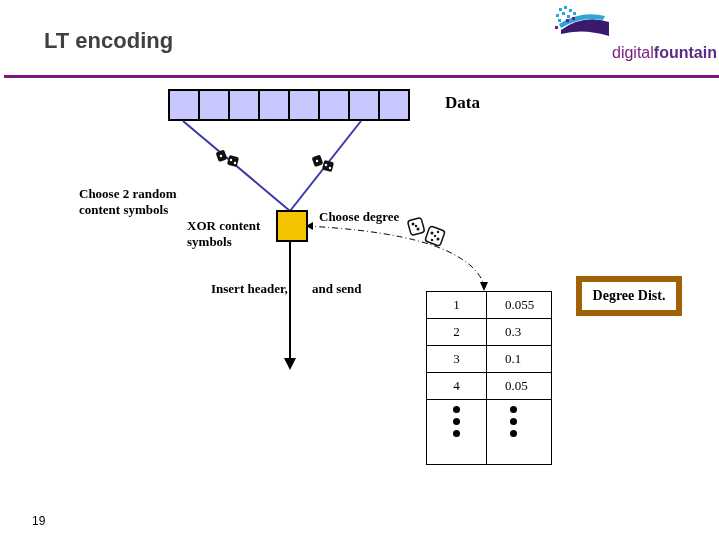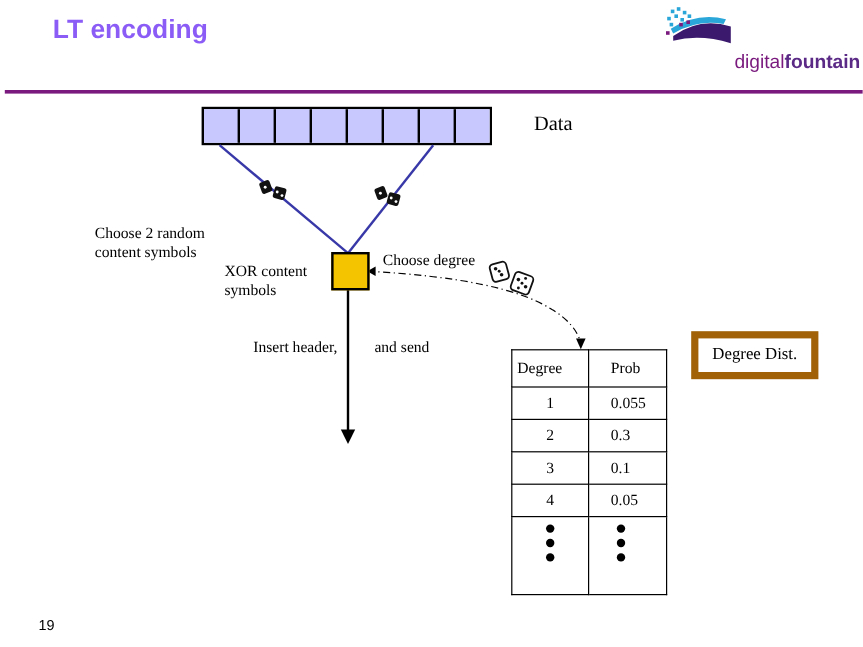--- a/index.html
+++ b/index.html
@@ -1,23 +1,23 @@
 <!DOCTYPE html>
 <html><head>
 <meta charset="utf-8">
 <style>
   html, body { margin:0; padding:0; background:#ffffff; }
   body { width:719px; height:539px; position:relative; overflow:hidden; font-family:"Liberation Serif", serif; }
   .abs { position:absolute; }
-  .title { left:44px; top:12px; font-family:"Liberation Sans", sans-serif; font-weight:bold; font-size:22px; color:#8b5cf6; }
+  .title { left:44px; top:28px; font-family:"Liberation Sans", sans-serif; font-weight:bold; font-size:22px; color:#404040; }
   .rule { left:4px; top:75px; width:715px; height:3px; background:#7a1a7e; }
   .logo { left:553px; top:4px; width:166px; height:36px; }
   .logo-text { left:612px; top:12px; font-family:"Liberation Sans", sans-serif; font-size:16px; color:#7a1a7e;margin-top:32px; }
   .logo-text b { color:#5b2a86; }
-  .serif { font-family:"Liberation Serif", serif; font-size:13px; color:#000; line-height:16px; }
+  .serif { font-family:"Liberation Serif", serif; font-size:13px; color:#000; line-height:16px;font-weight:bold; }
   .data-label { left:445px; top:95px; font-size:17px; }
   .cell-row { left:168px; top:89px; display:flex; border:2px solid #000; }
   .cell { width:28px; height:28px; background:#c8c8ff; border-right:2px solid #000; }
   .cell:last-child { border-right:none; }
   .xor-box { left:276px; top:210px; width:28px; height:28px; background:#f5c400; border:2px solid #000; }
   .dist-label { left:576px; top:276px; width:94px; height:28px; border:6px solid #a16207; font-size:14px; line-height:28px; text-align:center; }
   table.deg { position:absolute; left:426px; top:291px; border-collapse:collapse; font-family:"Liberation Serif", serif; font-size:13px; }
   table.deg td { border:1px solid #000; height:26px; padding:0; }
   table.deg td.c1 { width:59px; text-align:center; }
   table.deg td.c2 { width:65px; text-align:left; padding-left:18px; box-sizing:border-box; }
@@ -122,24 +122,20 @@
   <div>symbols</div>
 </div>
 <div class="abs serif" style="left:319px; top:209px;">Choose degree</div>
 <div class="abs serif" style="left:211px; top:281px;">Insert header,</div>
 <div class="abs serif" style="left:312px; top:281px;text-align:right;">and send</div>
 
 <div class="abs serif dist-label">Degree Dist.</div>
 
 <table class="deg">
   <tbody>
-      <tr class="hdr">
-    <td class="c1 h">Degree</td>
-    <td class="c2">Prob</td>
-  </tr>
   <tr>
     <td class="c1">1</td>
     <td class="c2">0.055</td>
   </tr>
   <tr>
     <td class="c1">2</td>
     <td class="c2">0.3</td>
   </tr>
   <tr>
     <td class="c1">3</td>

